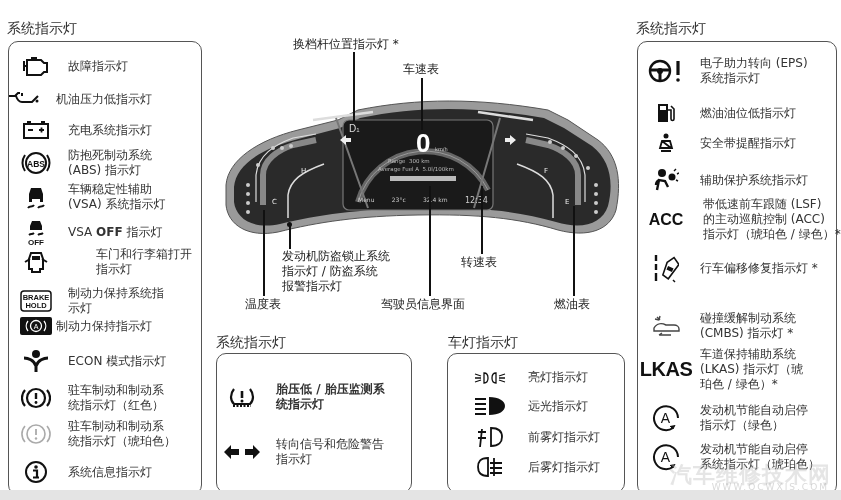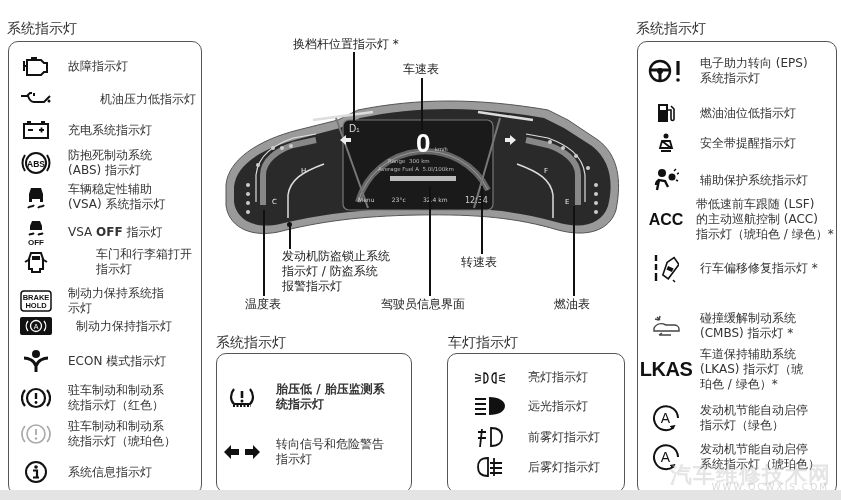--- a/index.html
+++ b/index.html
@@ -30,21 +30,21 @@
 
 <div class="row" style="left:16px; top:55px;">
   <span class="ico">
     <svg width="30" height="22" viewBox="0 0 30 22">
         <path d="M3 6v10M3 11h3M6 5h14l3 3h3v9h-3l-3 3H6z M10 3h6" fill="none" stroke="#111" stroke-width="2"></path>
       </svg>
   </span>
   <span class="lbl" style="margin-left:12px">故障指示灯</span>
 </div>
 
-<div class="row" style="left:16px; top:89px;gap:32px;">
+<div class="row" style="left:4px; top:89px;">
   <span class="ico">
     <svg width="32" height="20" viewBox="0 0 32 20">
         <path d="M1 7h6l3 -3h2 M8 7c0 0 2 6 6 6h10l6-6 M14 4v3" fill="none" stroke="#111" stroke-width="2"></path>
         <circle cx="29" cy="12" r="1.5" fill="#111"></circle>
       </svg>
   </span>
   <span class="lbl" style="margin-left:12px">机油压力低指示灯</span>
 </div>
 
 <div class="row" style="left:16px; top:120px;">
@@ -121,21 +121,21 @@
 
 <div class="row" style="left:16px; top:317px;">
   <span class="ico">
     <svg width="32" height="18" viewBox="0 0 32 18">
         <rect x="0" y="0" width="32" height="18" rx="2" fill="#111"></rect>
         <circle cx="16" cy="9" r="5.5" fill="none" stroke="#fff" stroke-width="1.3"></circle>
         <path d="M8 4a8 8 0 0 0 0 10 M24 4a8 8 0 0 1 0 10" fill="none" stroke="#fff" stroke-width="1.3"></path>
         <text x="16" y="12" font-size="7" text-anchor="middle" font-family="Liberation Sans, sans-serif" fill="#fff">A</text>
       </svg>
   </span>
-  <span class="lbl" style="margin-left:20px">制动力保持指示灯</span>
+  <span class="lbl" style="margin-left:0">制动力保持指示灯</span>
 </div>
 
 <div class="row" style="left:16px; top:349px;">
   <span class="ico">
     <svg width="28" height="24" viewBox="0 0 28 24">
         <circle cx="14" cy="5" r="4" fill="#111"></circle>
         <path d="M14 23v-9 M2 9c4 0 10 2 12 8 M26 9c-4 0-10 2-12 8" fill="none" stroke="#111" stroke-width="3"></path>
       </svg>
   </span>
   <span class="lbl" style="margin-left:12px">ECON 模式指示灯</span>
@@ -383,21 +383,21 @@
         <path d="M4 22l2-10 6 1 3 6 M6 12c-2 1-3 3-3 5" fill="none" stroke="#111" stroke-width="2.4"></path>
         <circle cx="19" cy="9" r="3.5" fill="#111"></circle>
         <path d="M21 3l2-2 M24 6l2-1 M23 12l2 1" stroke="#111" stroke-width="1.4"></path>
       </svg>
   </span>
   <span class="lbl" style="margin-left:12px">辅助保护系统指示灯</span>
 </div>
 
 <div class="row" style="left:644px; top:197px;">
   <span class="ico" style="width:44px; font-weight:bold; font-size:16px; font-family:'Liberation Sans',sans-serif; color:#111;">ACC</span>
-  <span class="lbl" style="margin-left:8px; white-space:pre-line">带低速前车跟随 (LSF)
+  <span class="lbl" style="margin-left:15px; white-space:pre-line">带低速前车跟随 (LSF)
 的主动巡航控制 (ACC)
 指示灯（琥珀色 / 绿色）*</span>
 </div>
 
 <div class="row" style="left:644px; top:253px;">
   <span class="ico" style="width:44px">
     <svg width="26" height="30" viewBox="0 0 26 30">
         <path d="M3 2v6 M3 11v6 M3 20v8" stroke="#111" stroke-width="2.4"></path>
         <path d="M13 10l6-6 6 6-8 16-6-3z" fill="none" stroke="#111" stroke-width="1.6" transform="rotate(10 17 16)"></path>
         <rect x="14" y="14" width="6" height="4" fill="#111" transform="rotate(25 17 16)"></rect>

